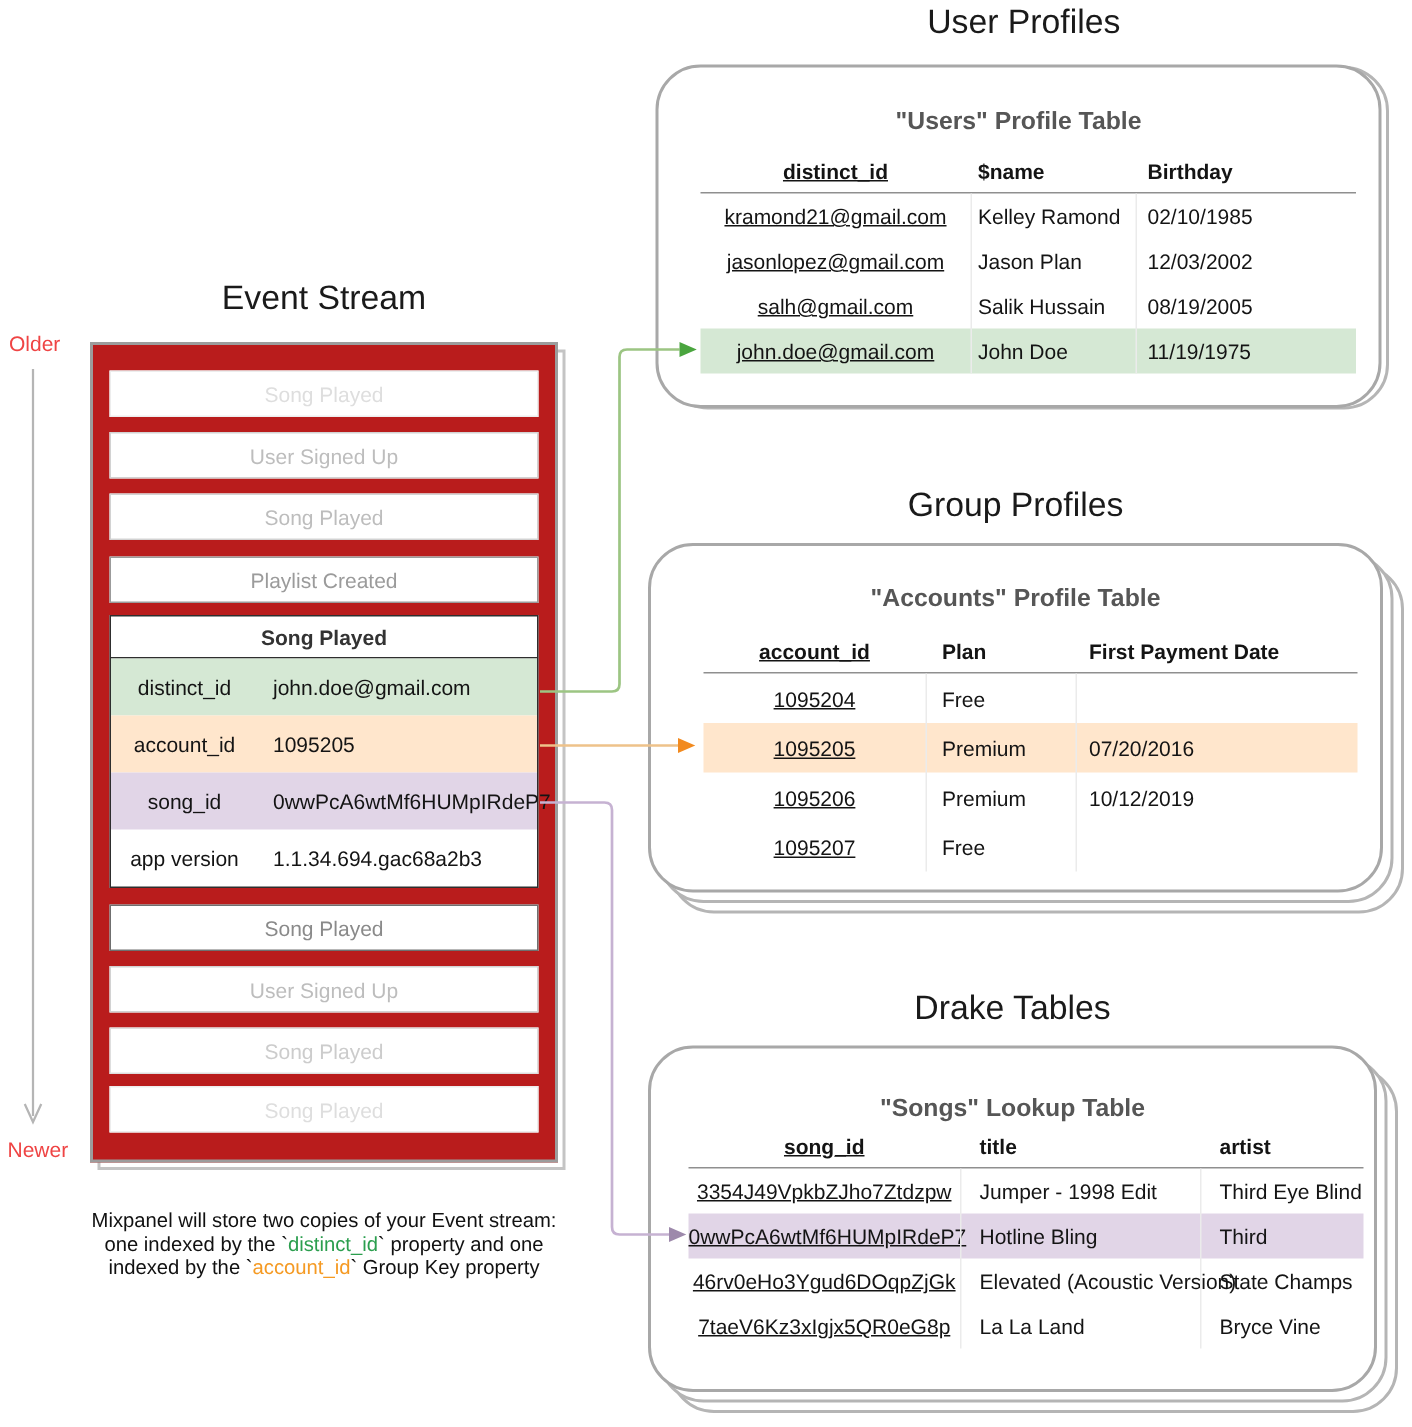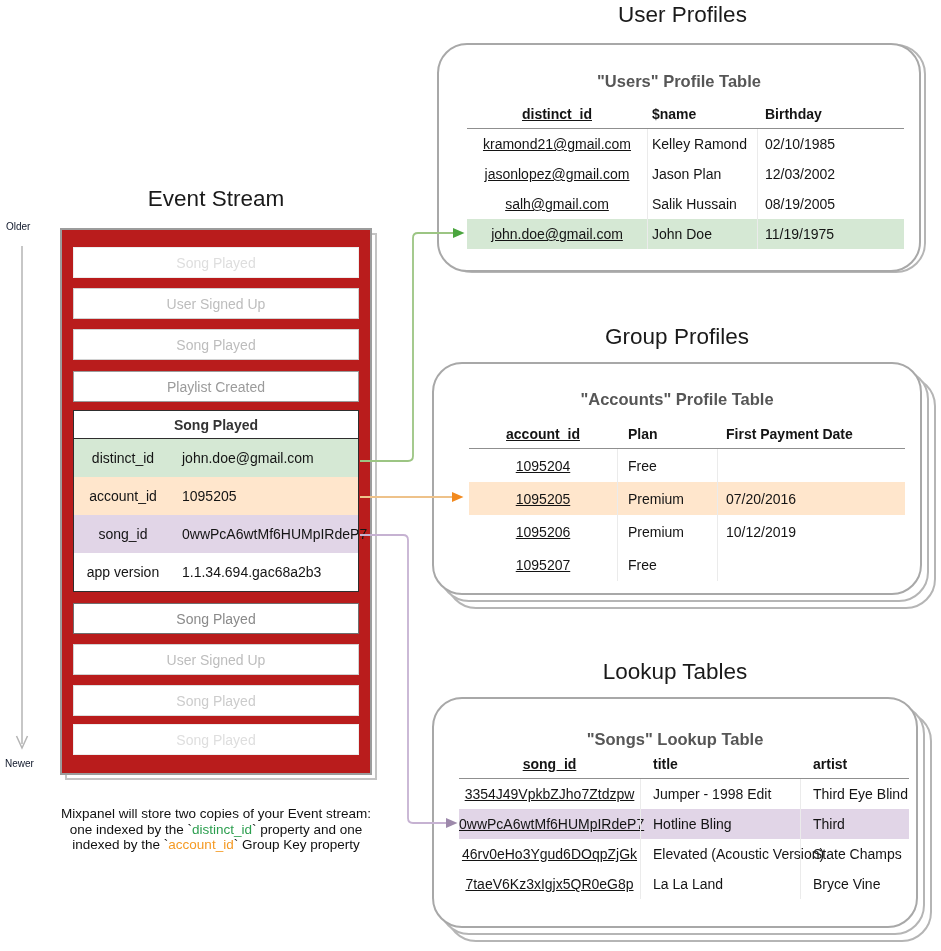--- a/index.html
+++ b/index.html
@@ -1,20 +1,20 @@
 <!DOCTYPE html>
 <html style="--highlight-green: #d5e8d4; --highlight-orange: #ffe6cc; --highlight-purple: #e1d5e7; --arrow-green: #9cc583; --arrow-green-head: #4aa53e; --arrow-orange: #eec28a; --arrow-orange-head: #f28a1f; --arrow-purple: #c6b2d2; --arrow-purple-head: #9d89ab; --code-green: #2b9e4e; --code-orange: #f59a23;"><head>
 <meta charset="utf-8">
 <style>
   html,body{margin:0;padding:0;background:#fff;}
   .canvas{position:relative;width:941px;height:951px;background:#fff;overflow:hidden;
           font-family:"Liberation Sans","DejaVu Sans",sans-serif;color:#141414;}
   .abs{position:absolute;}
   .section-title{font-size:22.5px;color:#1a1a1a;text-align:center;white-space:nowrap;}
-  .tl-label{font-size:10px;color:#0f172a;}
+  .tl-label{font-size:14px;color:#ef4444;}
 
   
   .stream-back{left:65px;top:233px;width:312px;height:547px;border:2px solid #c4c4c4;background:#fff;box-sizing:border-box;}
   .stream-box{left:60px;top:228px;width:312px;height:547px;border:2px solid #9c9c9c;background:#b91c1c;box-sizing:border-box;}
   .evt{position:absolute;left:11px;width:286px;height:31px;border:1px solid;box-sizing:border-box;
        display:flex;align-items:center;justify-content:center;font-size:14px;background:#fff;}
   .fade1{color:#dedede;border-color:#ededed;}
   .fade2{color:#bdbdbd;border-color:#d2d2d2;}
   .fade3{color:#9b9b9b;border-color:#9b9b9b;text-align:center;}
   .fade4{color:#8a8a8a;border-color:#6f6f6f;}
@@ -190,21 +190,21 @@
       <div class="trow g-acc r33">
         <span class="c-id idlink">1095207</span>
         <span class="c2">Free</span>
         <span class="c3"></span>
       </div>
     </div>
     <div class="vsep" style="left:183px;top:85px;height:132px;"></div>
     <div class="vsep" style="left:283px;top:85px;height:132px;"></div>
   </div>
 
-  <div class="abs section-title" style="left:432px;top:659px;width:486px;">Lookup Tables</div>
+  <div class="abs section-title" style="left:432px;top:659px;width:486px;">Drake Tables</div>
   <div class="abs card-back" style="left:446px;top:711px;width:486px;height:231px;"></div>
   <div class="abs card-back" style="left:439px;top:704px;width:486px;height:231px;"></div>
   <div class="abs card" style="left:432px;top:697px;width:486px;height:231px;">
     <div class="card-title" style="top:31px;">"Songs" Lookup Table</div>
     <div class="ptable" style="left:25px;top:50px;width:450px;">
       <div class="trow thead g-songs r30">
         <span class="c-id">song_id</span>
         <span class="c2">title</span>
         <span class="c3">artist</span>
       </div>

